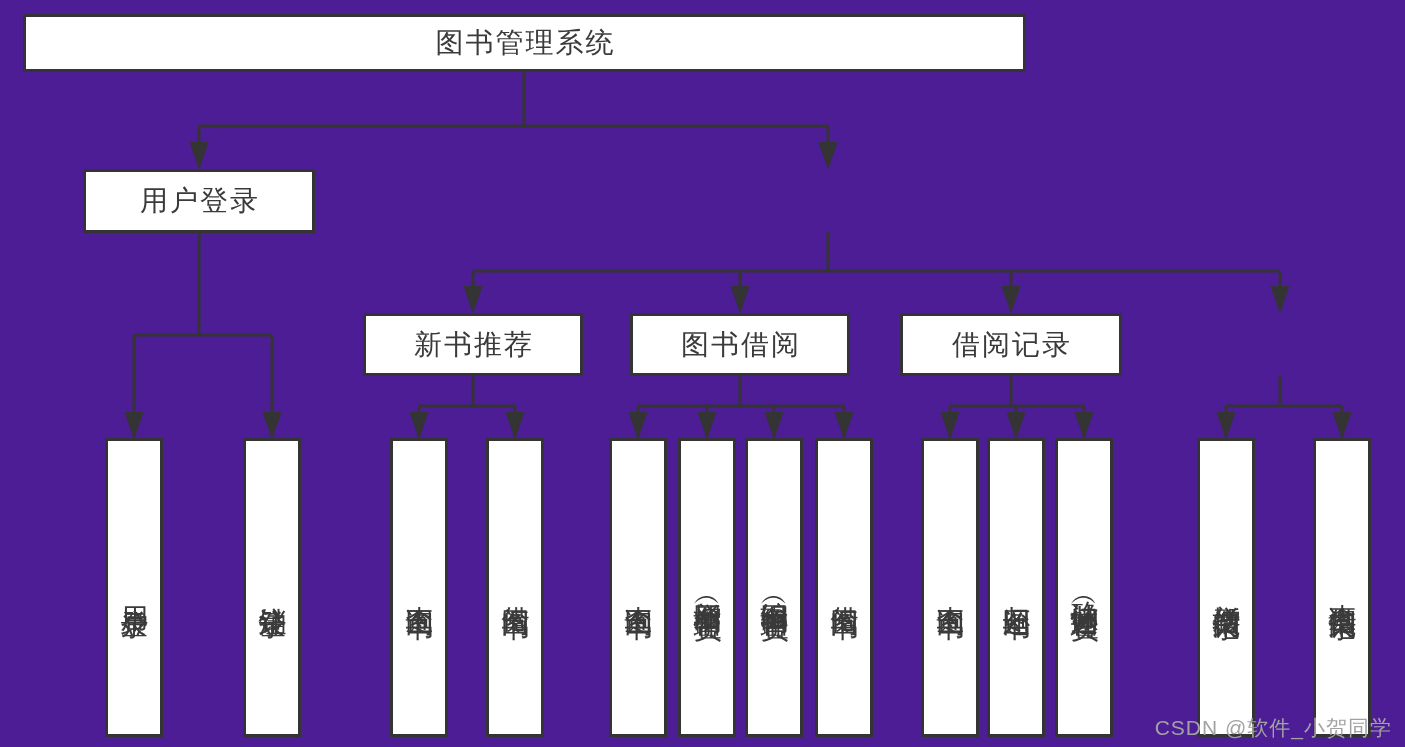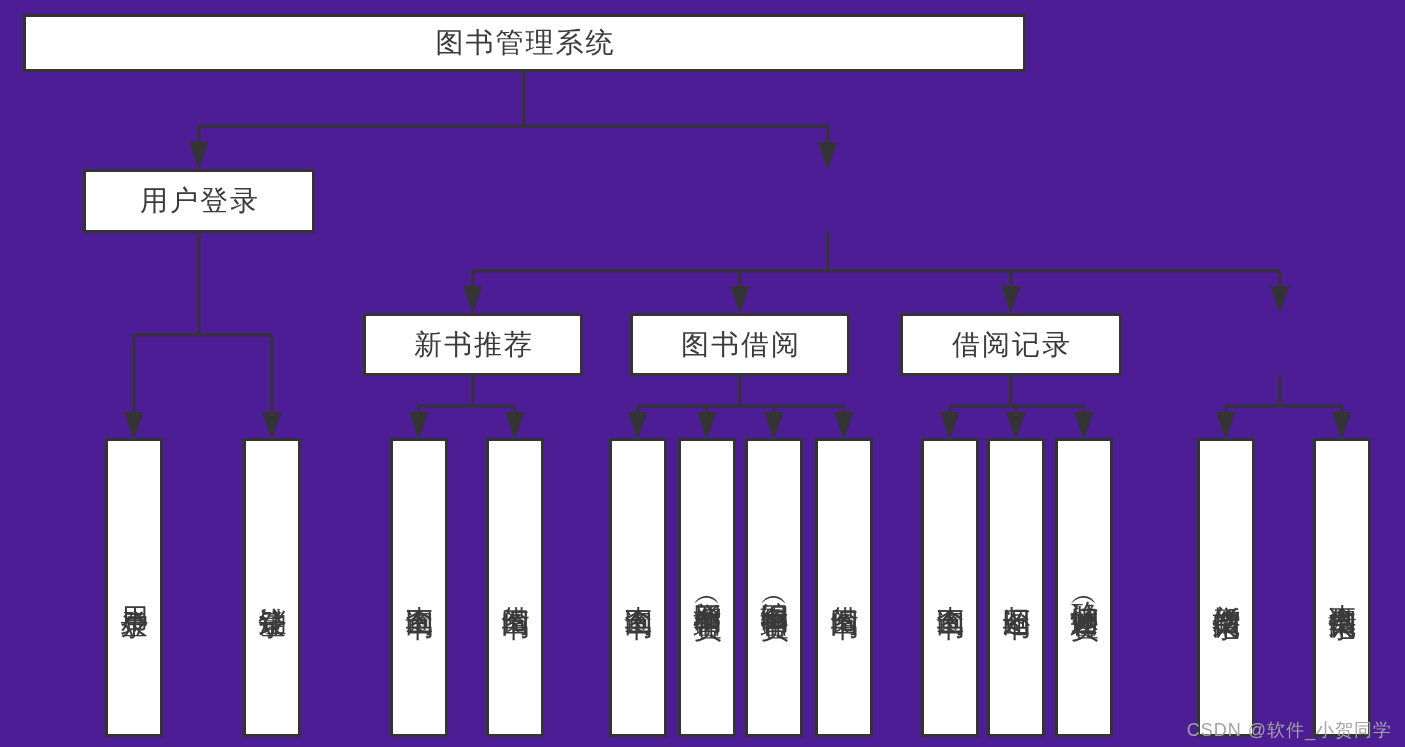--- a/index.html
+++ b/index.html
@@ -46,21 +46,21 @@
   .box.v span {
     writing-mode: vertical-rl;
     font-size: 28px;
     letter-spacing: 2px;
     white-space: nowrap;
   }
   .watermark {
     position: absolute;
     right: 13px;
     bottom: 5px;
-    font-size: 18px;
+    font-size: 21px;
     letter-spacing: 1px;
     color: #a2a2a2;
     z-index: 5;
     white-space: nowrap;
   }
 </style>
 </head>
 <body>
 
 <div class="canvas">

